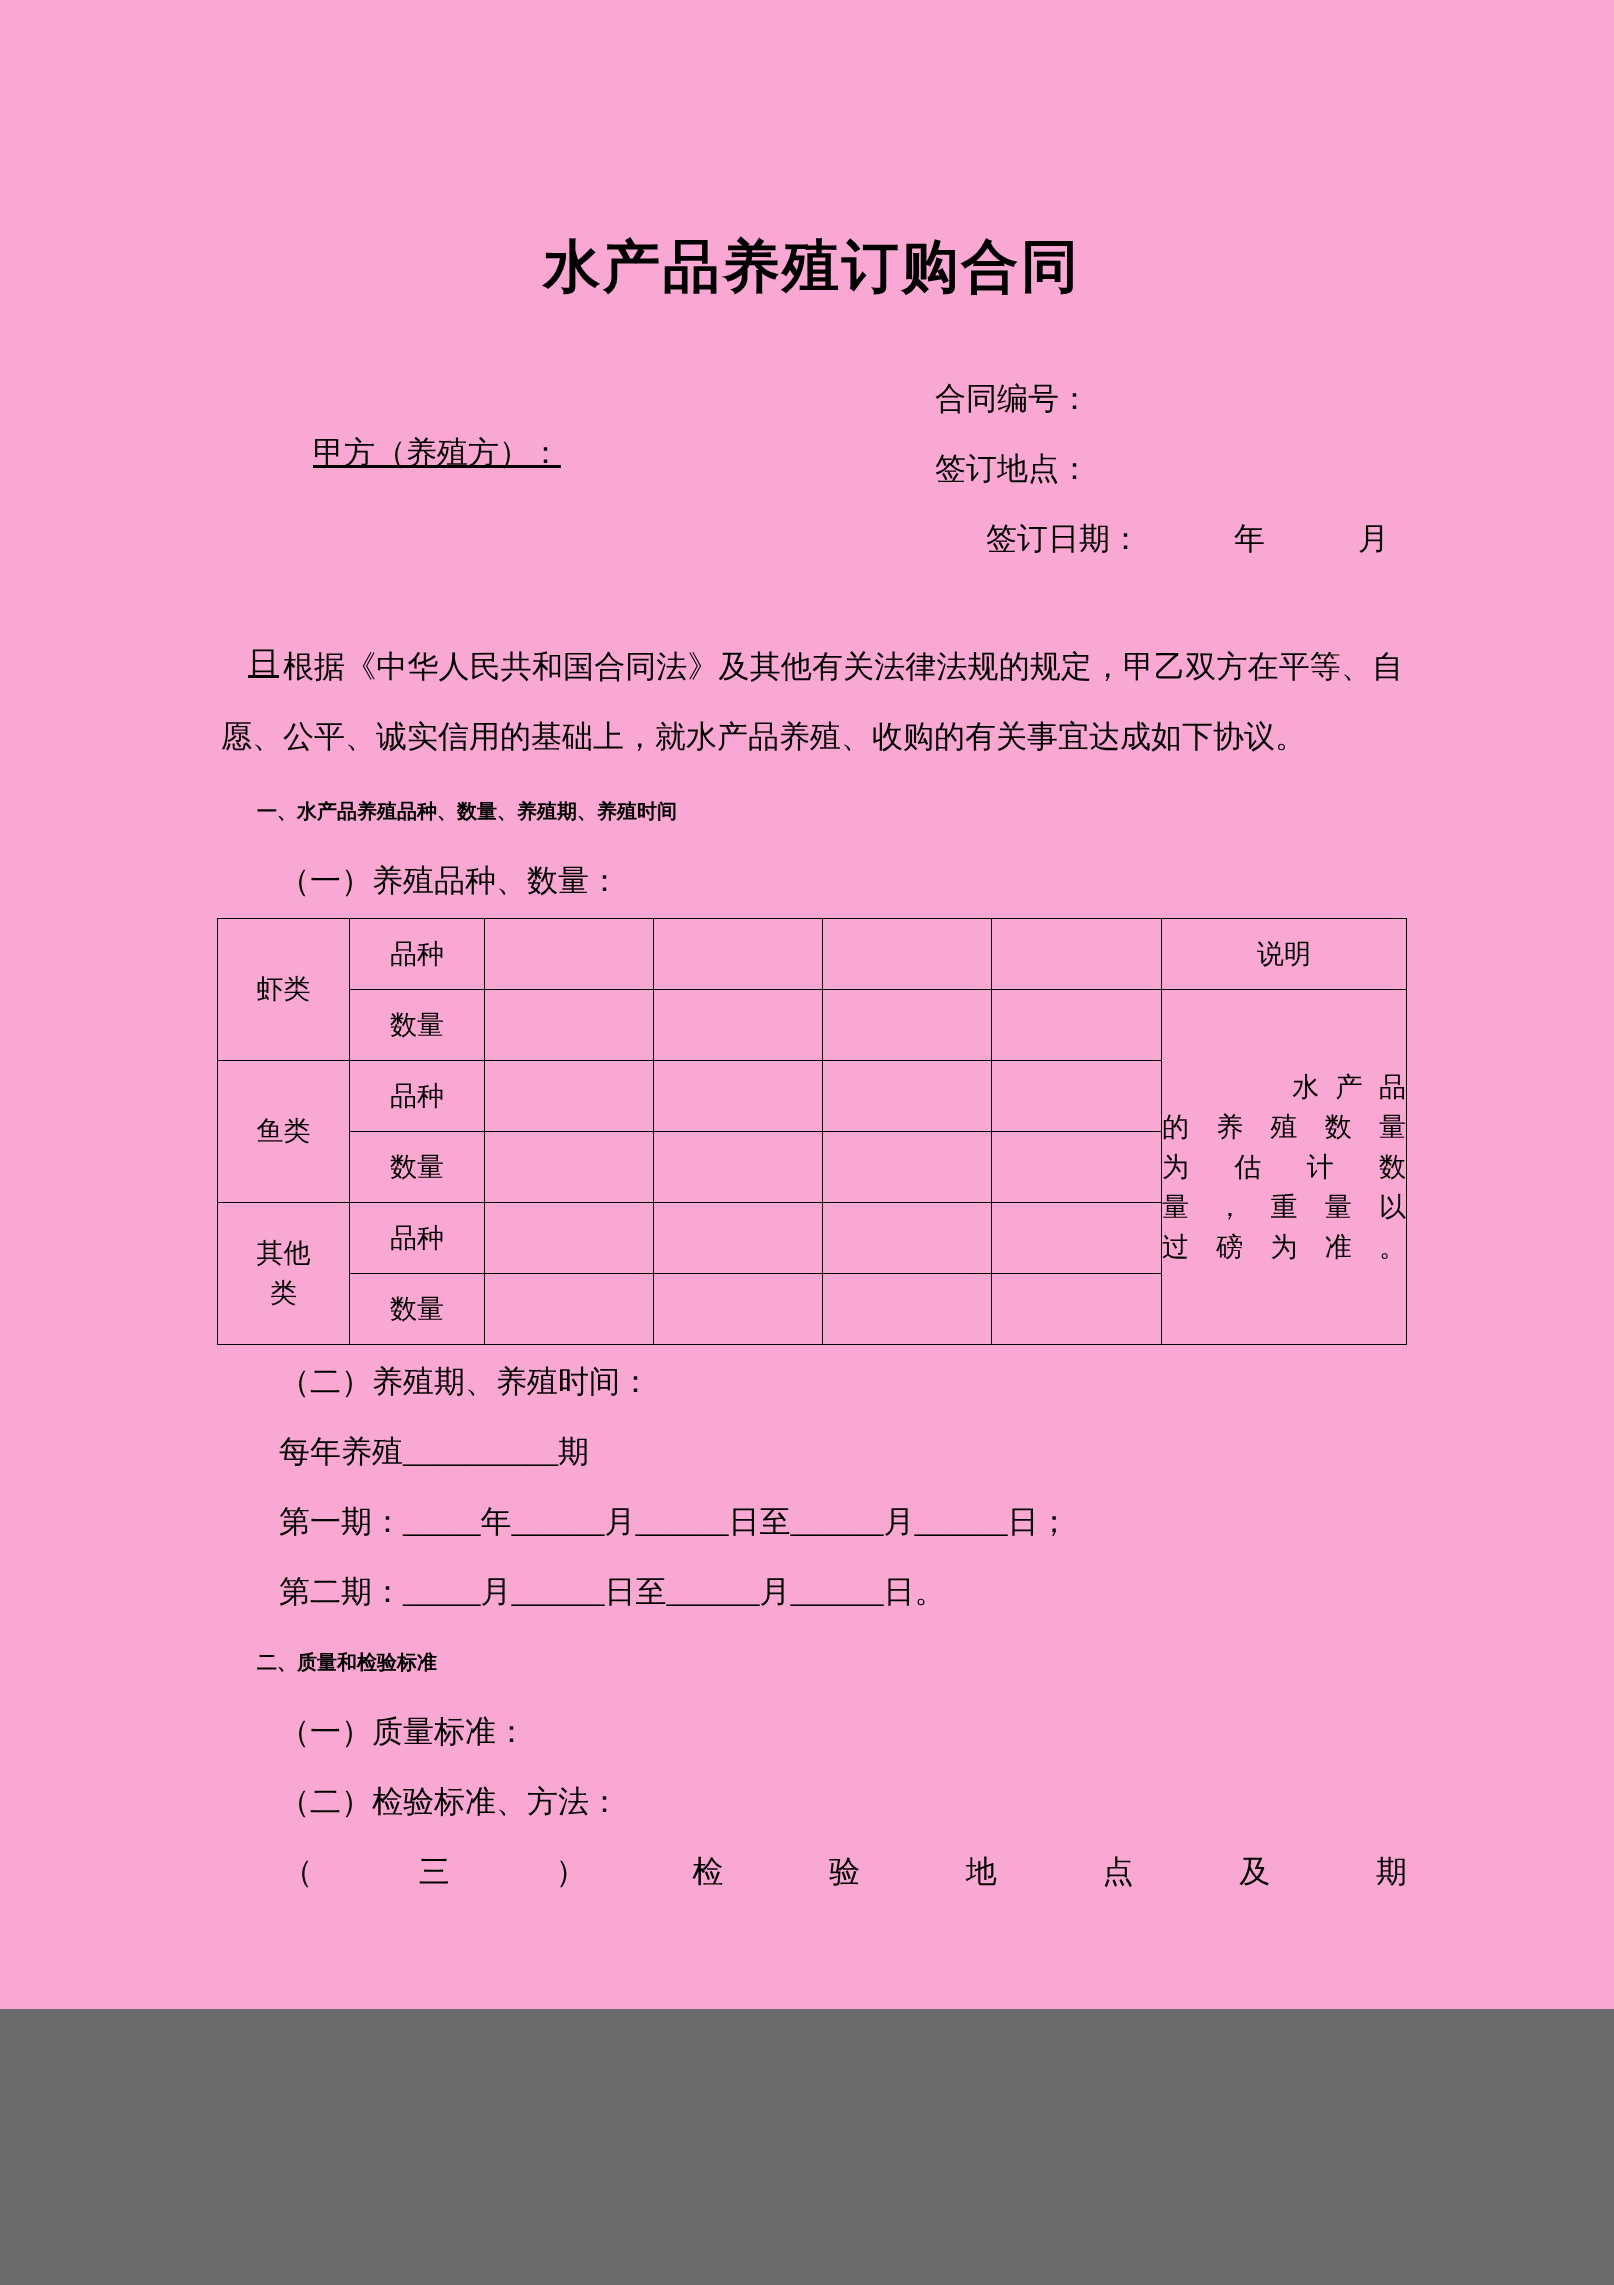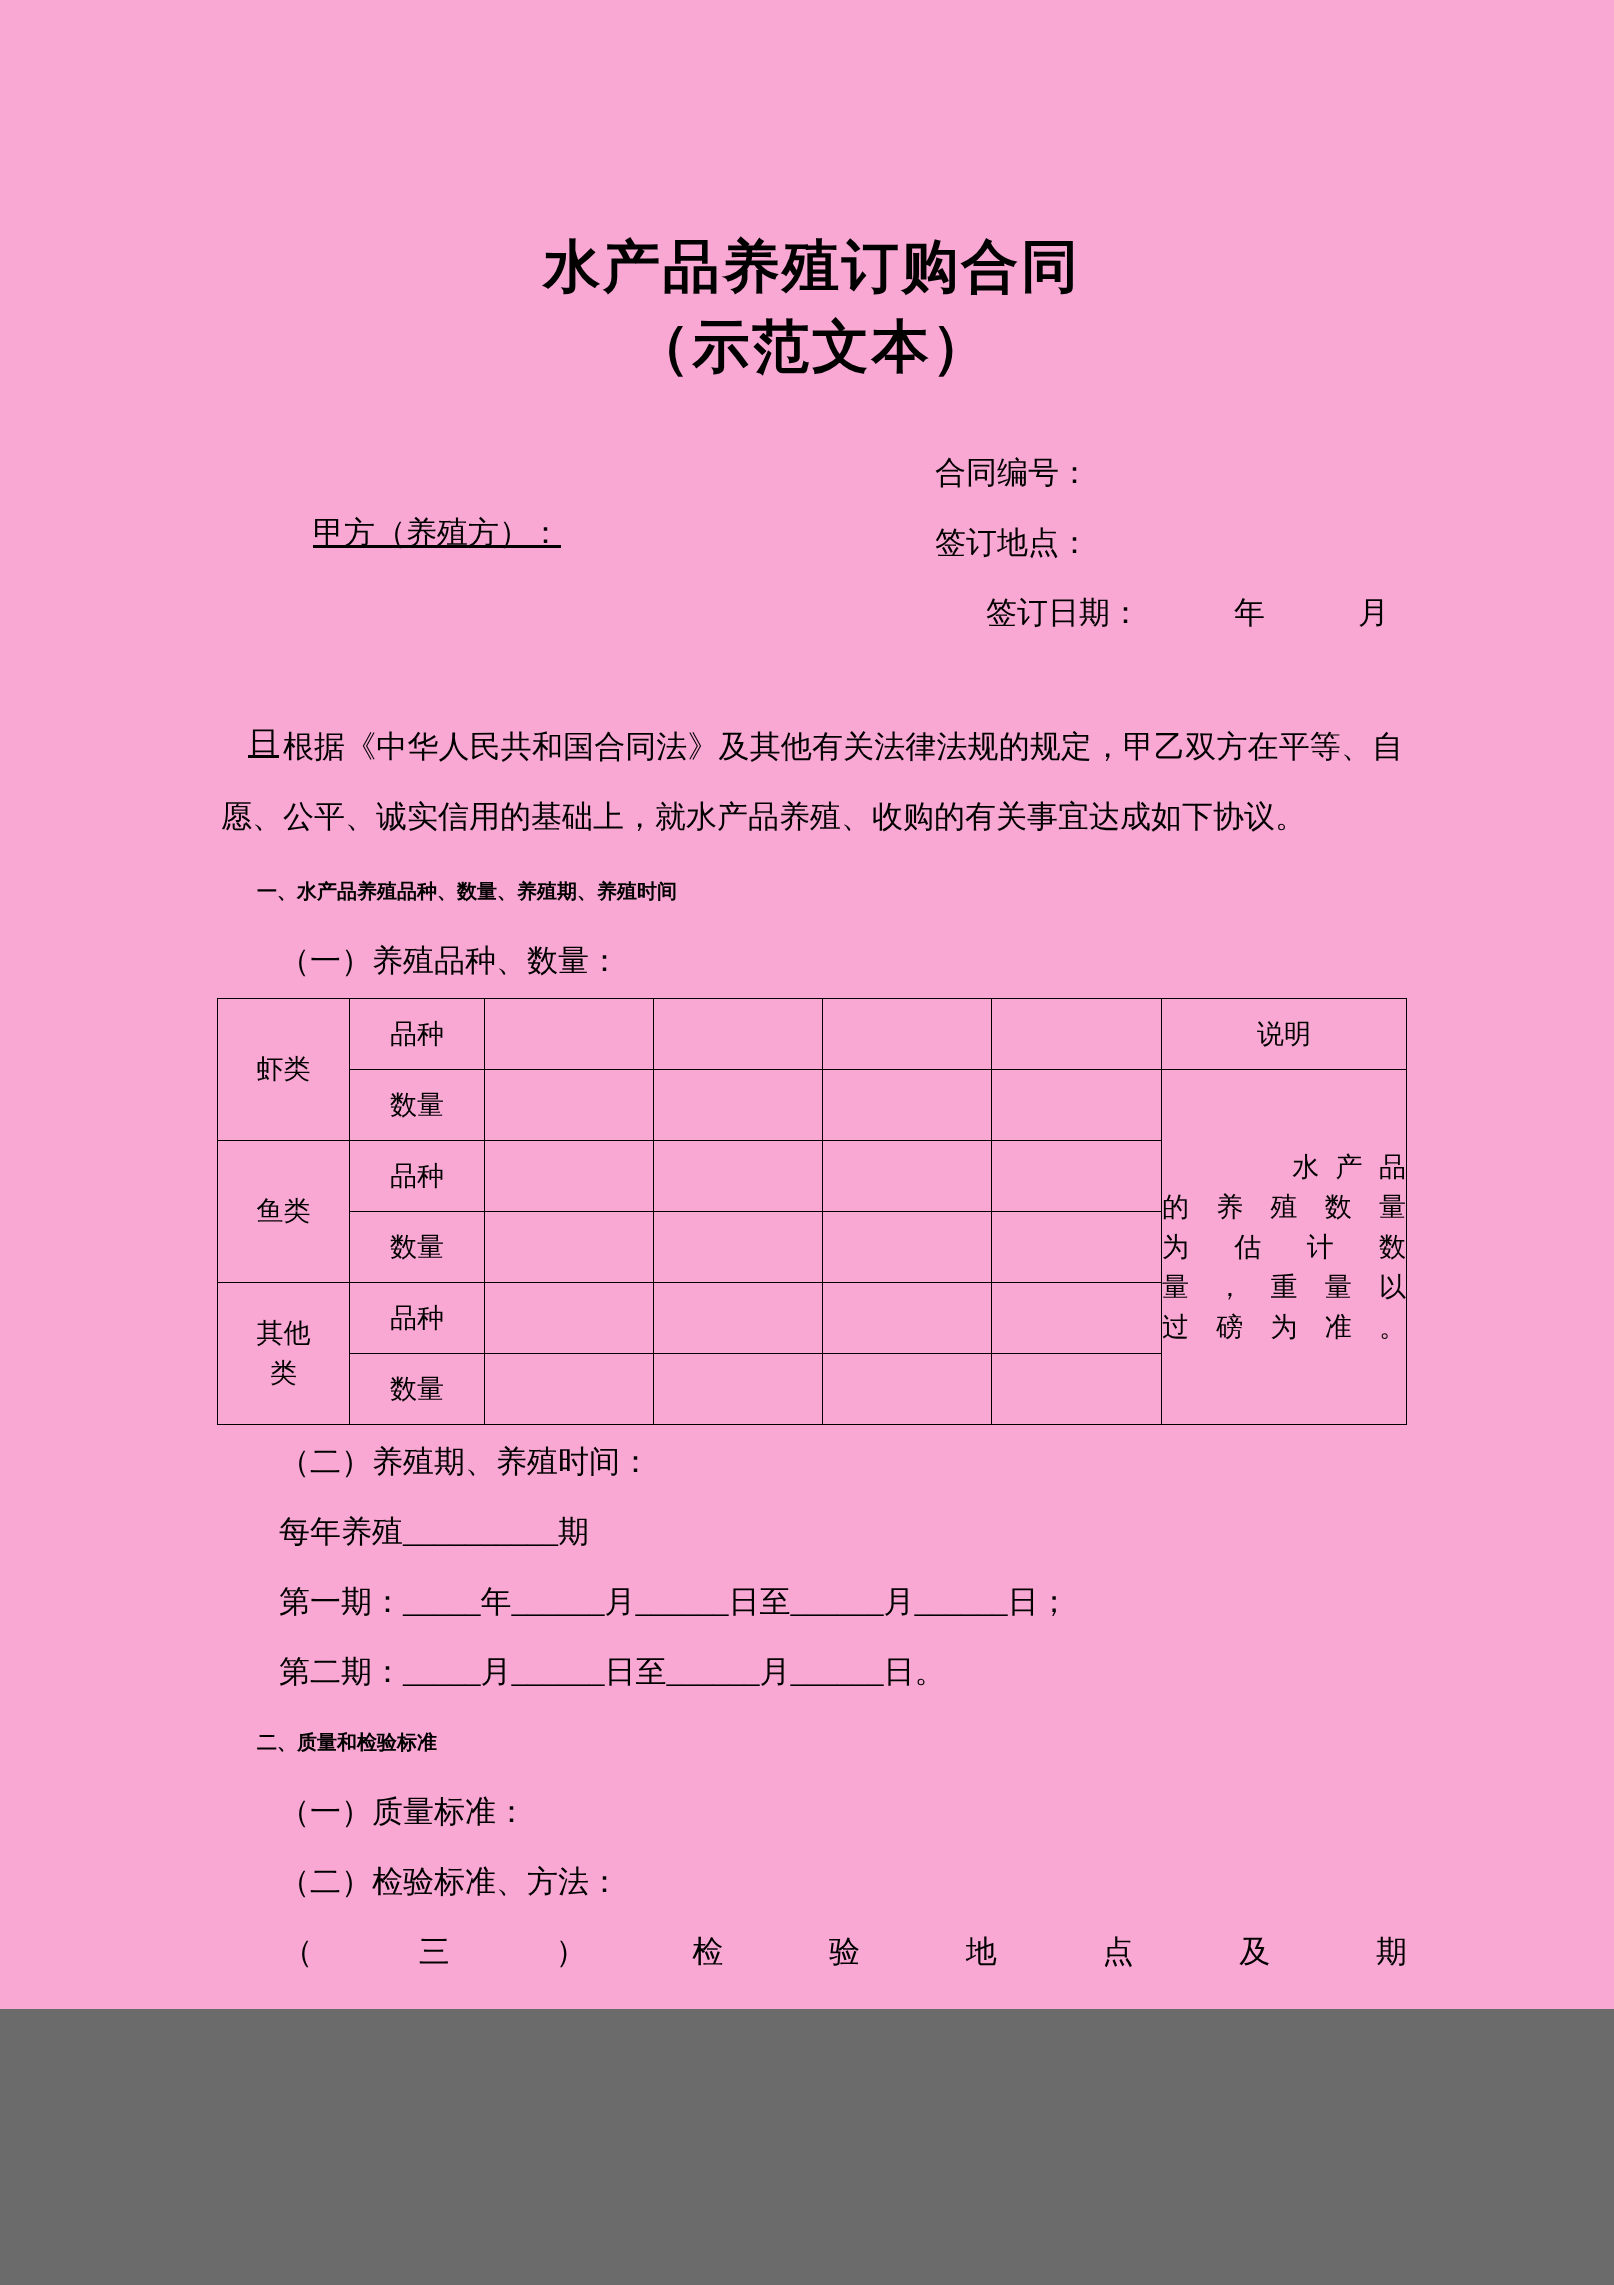--- a/index.html
+++ b/index.html
@@ -24,21 +24,21 @@
     font-weight: 700;
     font-size: 57px;
     line-height: 80px;
     letter-spacing: 2.7px;
   }
 
   
   .field-row { position: relative; height: 70px; white-space: pre; }
   .field-left { display: inline-block; padding-left: 65px; text-decoration: underline; }
   .field-left.no-indent { padding-left: 0; }
-  .field-right { position: absolute; top: 10px; left: 718px; white-space: pre; }
+  .field-right { position: absolute; top: 16px; left: 718px; white-space: pre; }
   .field-right.date { left: 769px; }
 
   
   .para {
     text-indent: 2em;
     text-align: justify;
     margin: 4px;
   }
   .clause { text-indent: 2em; }
   .heading {
@@ -84,21 +84,20 @@
     line-height: 70px;
   }
 </style>
 </head>
 <body>
 
 <div class="page">
 
   <div class="title-block">
     <div class="title-line">水产品养殖订购合同</div>
-    <div class="title-line">（示范文本）</div>
   </div>
 
   <div class="field-row">
     <span class="field-left">甲方（养殖方）：</span>
     <span class="field-right">合同编号：</span>
   </div>
 
   <div class="field-row">
     <span class="field-right">签订地点：</span>
   </div>

